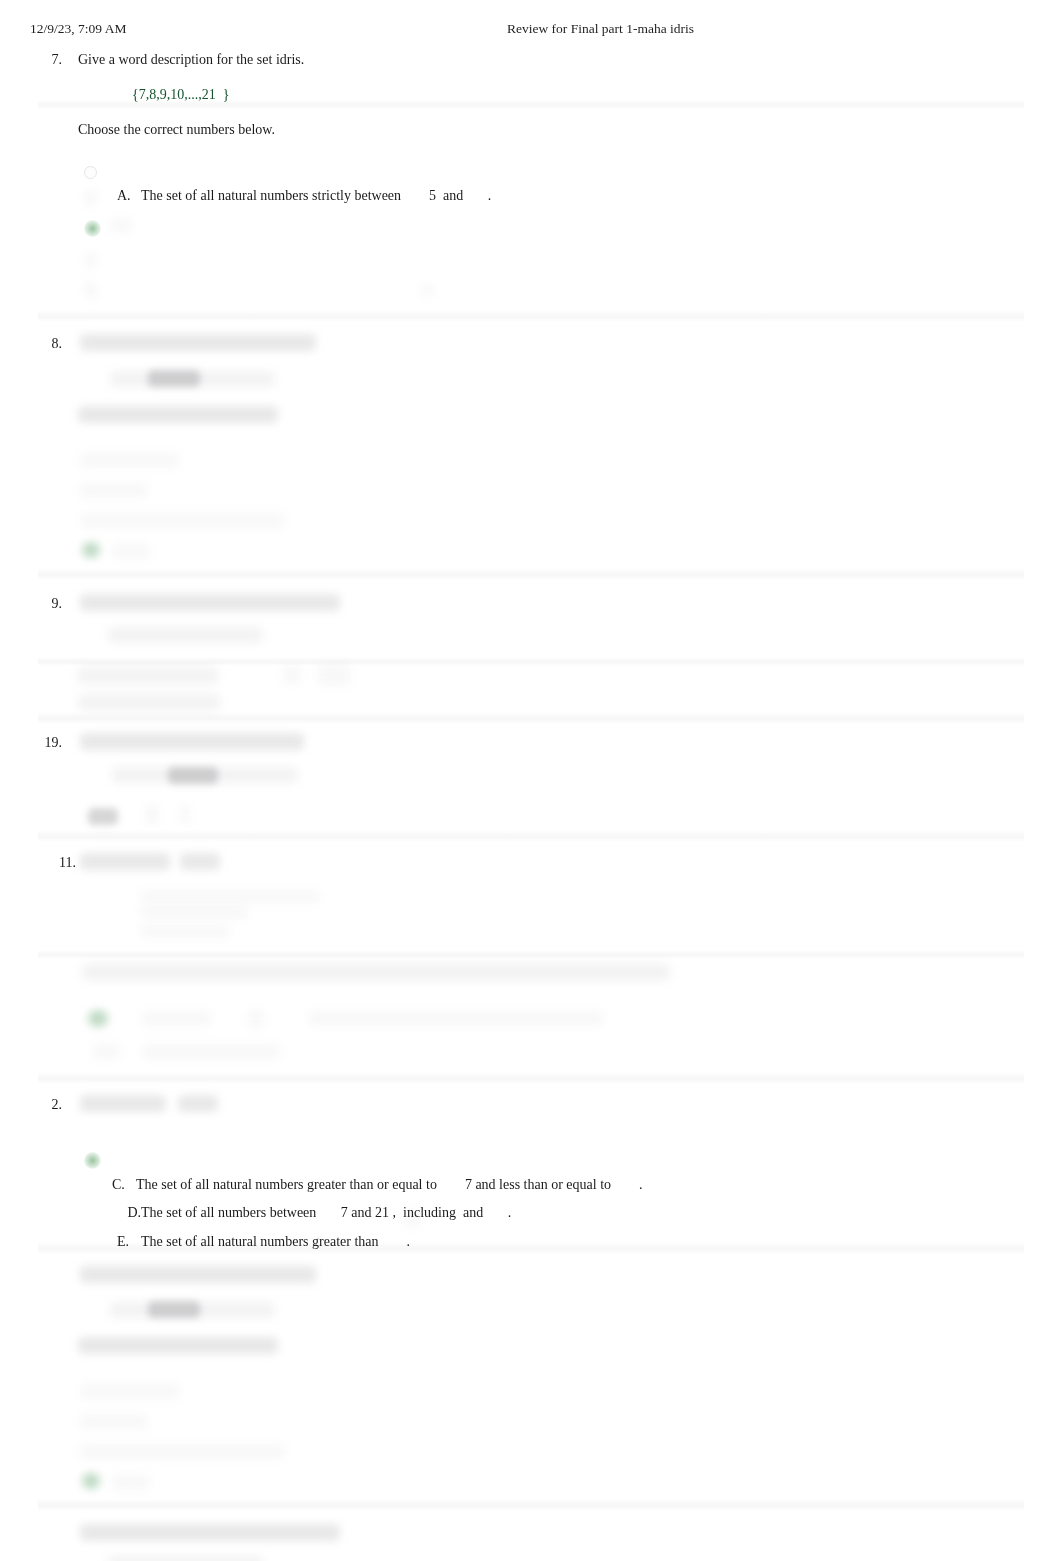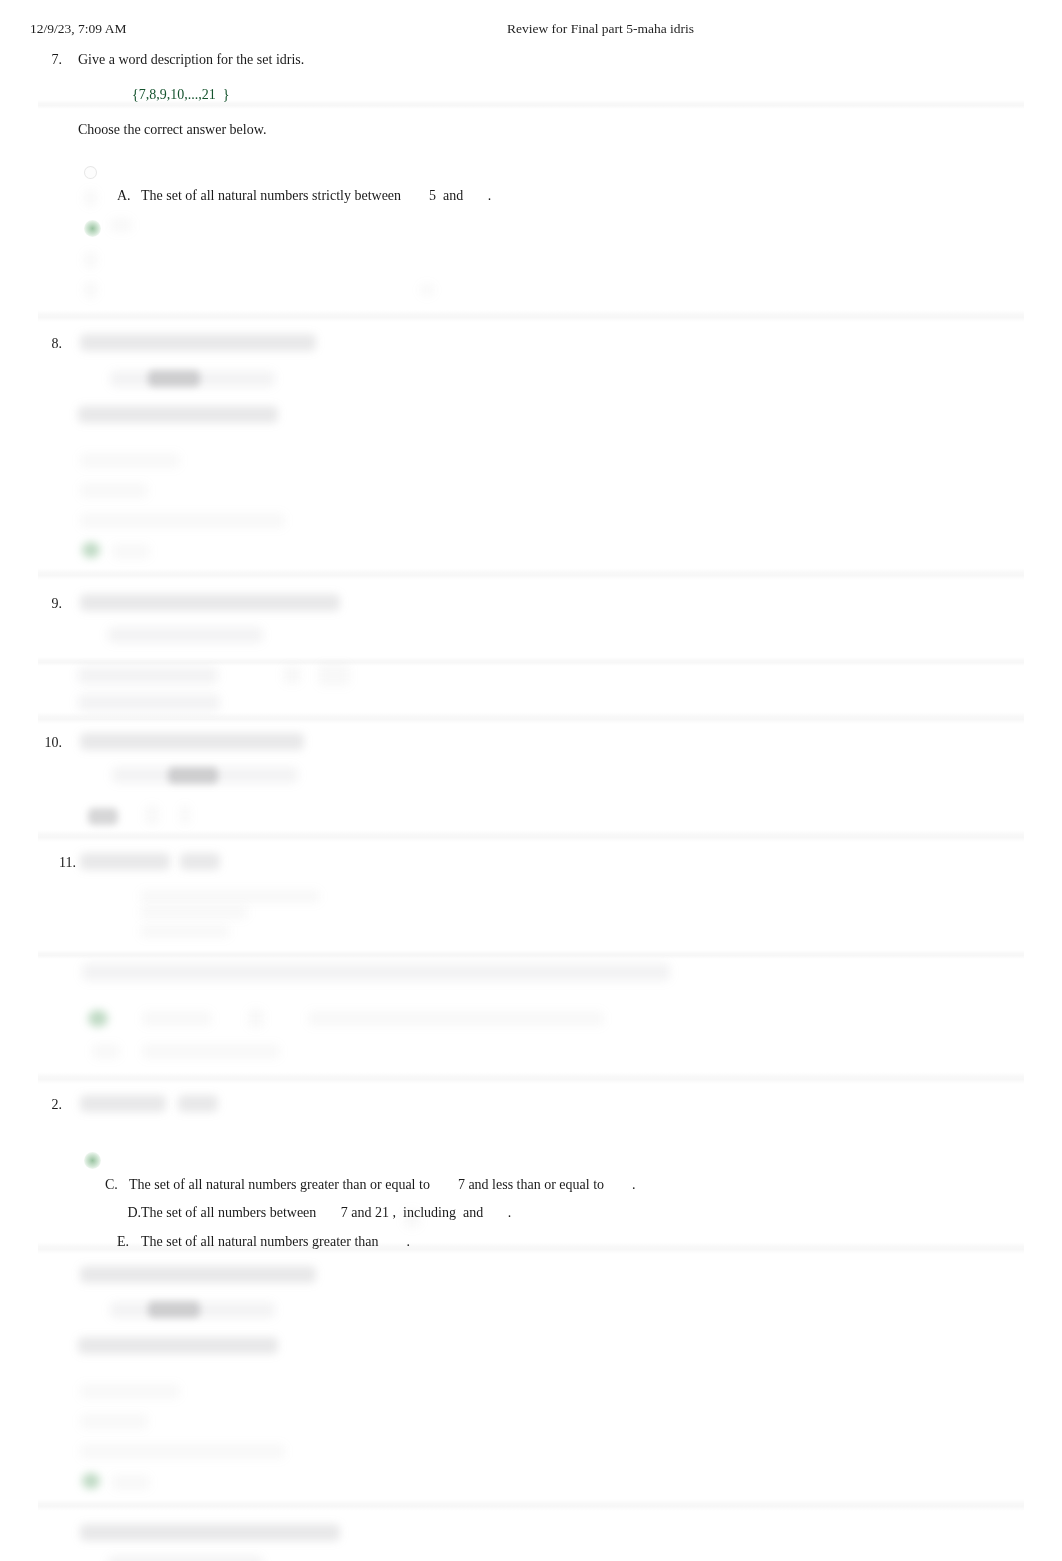--- a/index.html
+++ b/index.html
@@ -161,33 +161,33 @@
     height: 9px;
   }
 </style>
 </head>
 <body>
 
 <div id="page">
 
   <div class="doc-header">
     <span class="hdr-date">12/9/23, 7:09 AM</span>
-    <span class="hdr-title">Review for Final part 5-maha idris</span>
+    <span class="hdr-title">Review for Final part 1-maha idris</span>
   </div>
 
   <div class="q-block" style="top:50px;">
     <span class="q-num" style="left:28px; top:0;">7.</span>
     <span class="q-stem" style="left:78px; top:0;">Give a word description for the set idris.</span>
   </div>
 
   <span class="q-setline" style="left:132px; top:85px;">{7,8,9,10,...,21  }</span>
 
   <div class="band thin" style="top:100px;"></div>
 
-  <span class="q-prompt" style="left:78px; top:120px;">Choose the correct answer below.</span>
+  <span class="q-prompt" style="left:78px; top:120px;">Choose the correct numbers below.</span>
 
   <div class="choice" style="left:103px; top:163px;">
     <span class="ch-letter">A.</span><span class="ch-text">The set of all natural numbers strictly between        5  and       .</span>
   </div>
 
   <div class="ghost-radio" style="left:84px; top:166px;"></div>
   <div class="smudge faint" style="left:84px; top:190px; width:13px; height:16px;"></div>
   <div class="sel-marker" style="left:84px; top:220px;"></div>
   <div class="smudge faint" style="left:84px; top:252px; width:13px; height:16px;"></div>
   <div class="smudge faint" style="left:84px; top:282px; width:13px; height:16px;"></div>
@@ -216,21 +216,21 @@
 
   <div class="band thin" style="top:657px;"></div>
 
   <div class="smudge light" style="left:78px; top:667px; width:140px; height:17px;"></div>
   <div class="smudge faint" style="left:283px; top:666px; width:18px; height:18px;"></div>
   <div class="smudge faint" style="left:318px; top:664px; width:32px; height:22px;"></div>
   <div class="smudge light" style="left:78px; top:694px; width:142px; height:17px;"></div>
 
   <div class="band" style="top:712px;"></div>
 
-  <span class="q-num" style="left:28px; top:733px;">10.</span>
+  <span class="q-num" style="left:28px; top:733px;">19.</span>
   <div class="smudge" style="left:80px; top:733px; width:224px; height:17px;"></div>
   <div class="smudge light" style="left:112px; top:767px; width:186px; height:16px;"></div>
   <div class="smudge dark" style="left:168px; top:767px; width:50px; height:17px;"></div>
   <div class="smudge dark" style="left:88px; top:808px; width:30px; height:17px;"></div>
   <div class="smudge faint" style="left:145px; top:805px; width:14px; height:20px;"></div>
   <div class="smudge faint" style="left:180px; top:805px; width:10px; height:20px;"></div>
 
   <div class="band" style="top:830px;"></div>
 
   <span class="q-num" style="left:42px; top:853px;">11.</span>
@@ -253,21 +253,21 @@
   <div class="smudge faint" style="left:142px; top:1044px; width:138px; height:15px;"></div>
 
   <div class="band" style="top:1072px;"></div>
 
   <span class="q-num" style="left:28px; top:1095px;">2.</span>
   <div class="smudge" style="left:80px; top:1095px; width:86px; height:17px;"></div>
   <div class="smudge" style="left:178px; top:1095px; width:40px; height:17px;"></div>
 
 
   <div class="sel-marker" style="left:84px; top:1152px;"></div>
-  <div class="choice" style="left:91px; top:1152px;">
+  <div class="choice" style="left:98px; top:1152px;">
     <span class="ch-letter">C.</span><span class="ch-text">The set of all natural numbers greater than or equal to        7 and less than or equal to        .</span>
   </div>
 
   <div class="choice" style="left:103px; top:1180px;text-align:right;">
     <span class="ch-letter">D.</span><span class="ch-text">The set of all numbers between       7 and 21 ,  including  and       .</span>
   </div>
 
   <div class="choice" style="left:103px; top:1209px;">
     <span class="ch-letter">E.</span><span class="ch-text">The set of all natural numbers greater than        .</span>
   </div>

